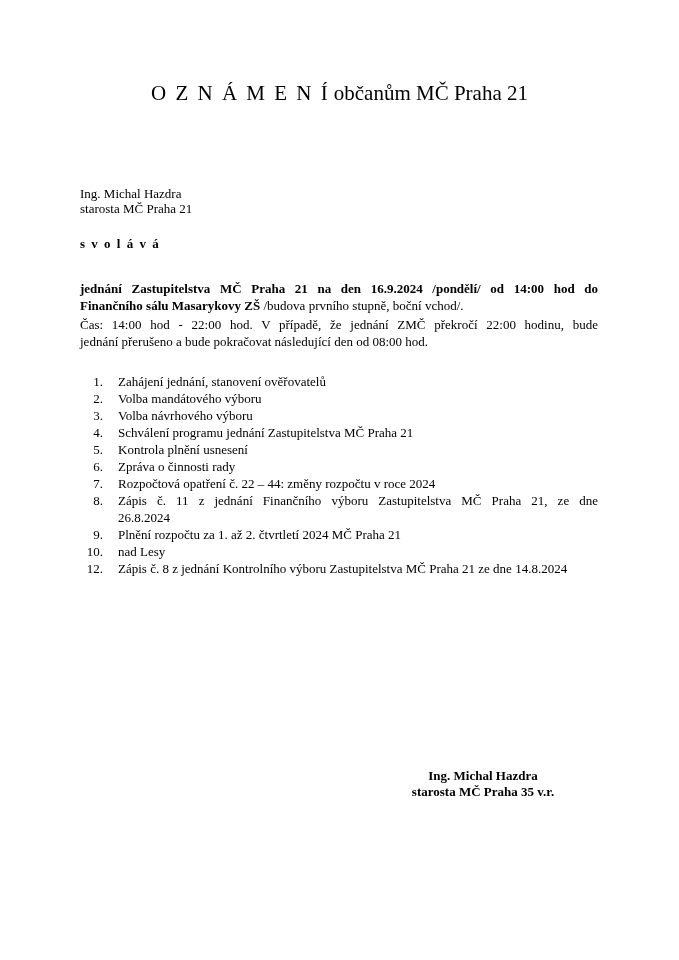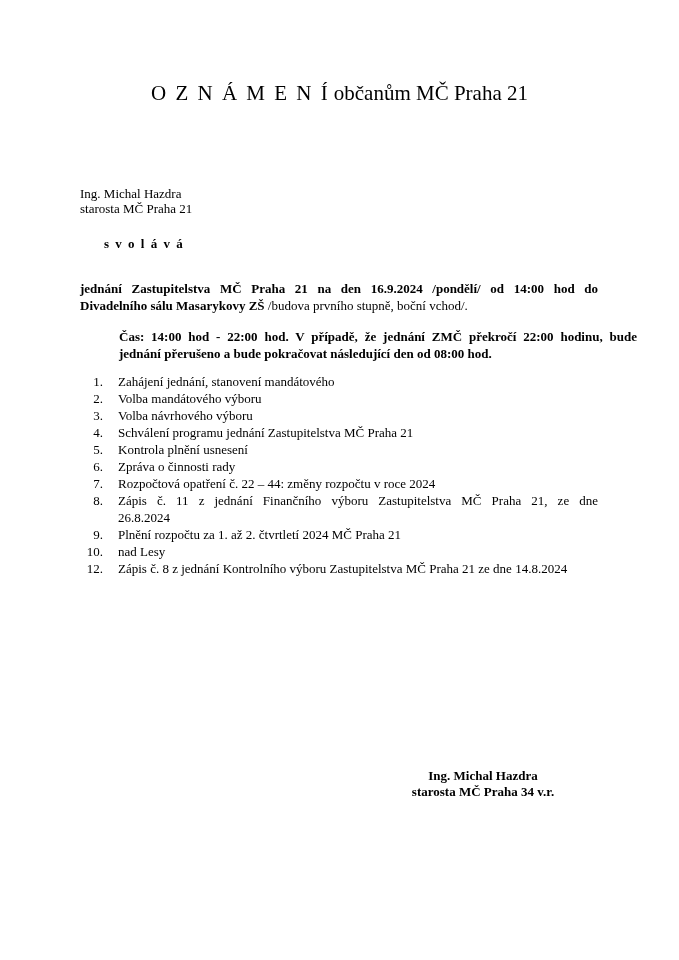--- a/index.html
+++ b/index.html
@@ -42,31 +42,30 @@
     line-height: 15px;
   }
   .svolava {
     position: absolute;
     left: 80px;
     top: 236px;
     font-size: 13px;
     font-weight: bold;
     letter-spacing: 1.5px;
     white-space: nowrap;
-    margin-left: 24px;
   }
   .para {
     position: absolute;
     left: 80px;
     width: 518px;
     font-size: 13px;
     line-height: 17px;
   }
   .para1 { top: 280px; font-weight: bold; }
-  .para2 { top: 328px; font-weight: bold; margin-left: 39px; }
+  .para2 { top: 316px; font-weight: normal; }
   .line { display: block; }
   .line.nw { white-space: nowrap; }
   .line.j {
     text-align: justify;
     text-align-last: justify;
   }
   .reg { font-weight: normal; }
   .agenda {
     position: absolute;
     left: 80px;
@@ -109,34 +108,34 @@
 
   <div class="sender">
     <span class="line nw">Ing. Michal Hazdra</span>
     <span class="line nw">starosta MČ Praha 21</span>
   </div>
 
   <div class="svolava">s v o l á v á</div>
 
   <div class="para para1">
     <span class="line j">jednání Zastupitelstva MČ Praha 21 na den 16.9.2024 /pondělí/ od 14:00 hod do</span>
-    <span class="line nw"><span>Divadelního sálu Masarykovy ZŠ</span><span class="reg"> /budova prvního stupně, boční vchod/.</span></span>
+    <span class="line nw"><span>Finančního sálu Masarykovy ZŠ</span><span class="reg"> /budova prvního stupně, boční vchod/.</span></span>
   </div>
 
   <div class="para para2">
     <span class="line j">Čas: 14:00 hod - 22:00 hod. V případě, že jednání ZMČ překročí 22:00 hodinu, bude</span>
     <span class="line nw">jednání přerušeno a bude pokračovat následující den od 08:00 hod.</span>
   </div>
 
   <div class="agenda">
 
     <div class="item">
       <span class="num">1.</span>
       <span class="itext">
-          <span class="line nw">Zahájení jednání, stanovení mandátového</span>
+          <span class="line nw">Zahájení jednání, stanovení ověřovatelů</span>
         </span>
     </div>
 
     <div class="item">
       <span class="num">2.</span>
       <span class="itext">
           <span class="line nw">Volba mandátového výboru</span>
         </span>
     </div>
 
@@ -202,16 +201,16 @@
       <span class="num">12.</span>
       <span class="itext">
           <span class="line nw">Zápis č. 8 z jednání Kontrolního výboru Zastupitelstva MČ Praha 21 ze dne 14.8.2024</span>
         </span>
     </div>
 
   </div>
 
   <div class="signature">
     <span class="line nw">Ing. Michal Hazdra</span>
-    <span class="line nw">starosta MČ Praha 34 v.r.</span>
+    <span class="line nw">starosta MČ Praha 35 v.r.</span>
   </div>
 
 </div>
 
 </body></html>

